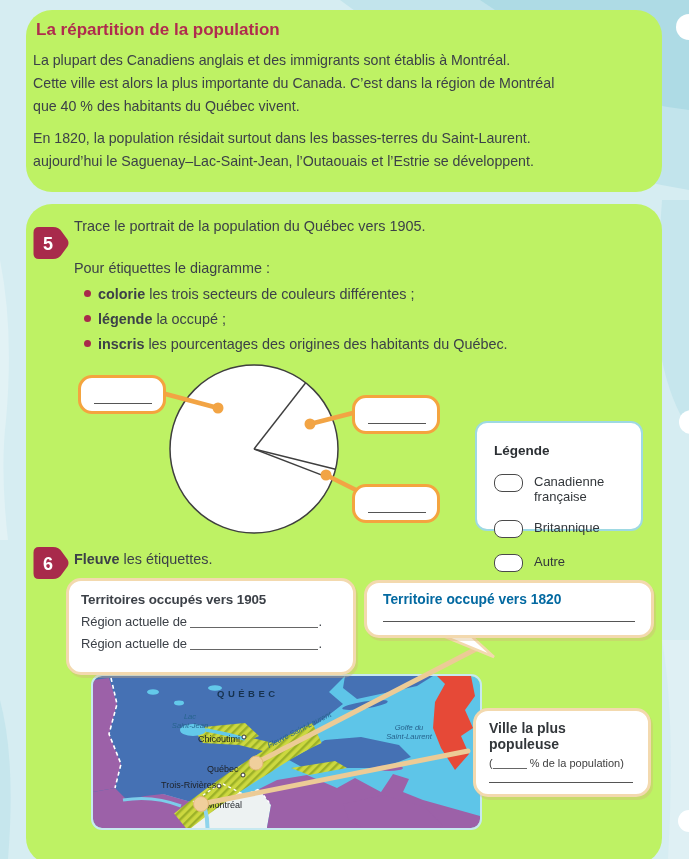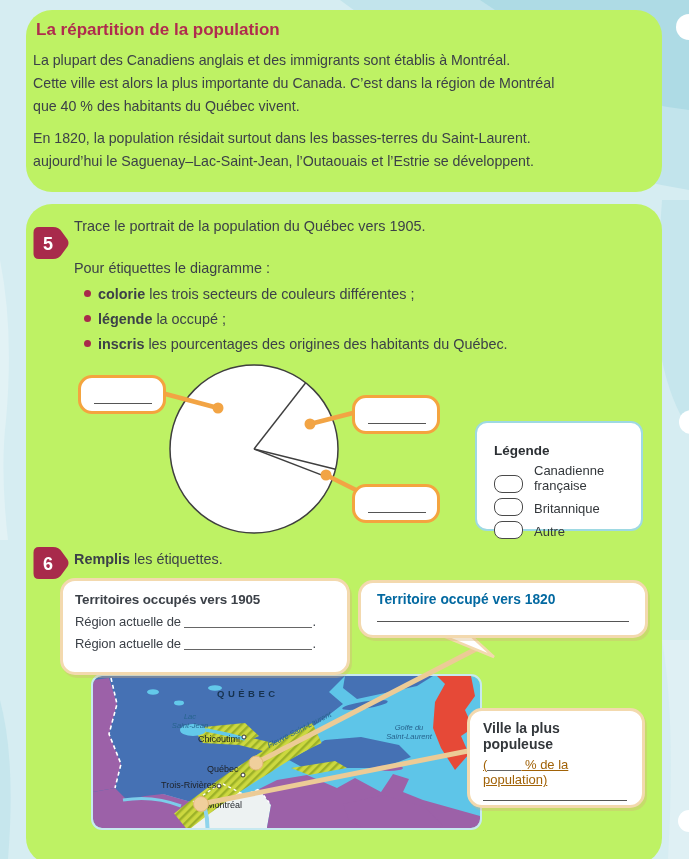--- a/index.html
+++ b/index.html
@@ -27,37 +27,37 @@
   
   #pie{left:166px;top:361px;z-index:2;}
   
   .obox{position:absolute;width:82px;height:33px;background:#fff;border:3px solid #f4a43f;
         border-radius:14px;z-index:5;}
   .obox .blank{position:absolute;left:13px;bottom:7px;width:58px;border-bottom:1.6px solid #555;}
   
   #legend{left:475px;top:421px;width:168px;height:110px;background:#fff;border:2.5px solid #9ed9e3;
           border-radius:12px;z-index:5;box-sizing:border-box;padding:20px 0 0 17px;}
   .legend-title{font-size:13.5px;font-weight:bold;color:#2b2f33;}
-  .legend-row{margin-top:5px;display:flex;align-items:flex-end;}
+  .legend-row{margin-top:16px;display:flex;align-items:flex-start;}
   .swatch{width:27px;height:16px;border:1.5px solid #4a4a4a;border-radius:8px;background:#fff;
           margin-right:11px;flex:0 0 auto;}
   .legend-label{font-size:13px;color:#33373b;}
   
   .tbox{position:absolute;background:#fff;border:3px solid #f3d9ae;border-radius:15px;z-index:5;
-        box-sizing:border-box;box-shadow:2px 3px 0 rgba(214,178,120,.35);}
+        box-sizing:border-box;box-shadow:2px 3px 0 rgba(214,178,120,.35);margin-left:6px;}
   #box1905{left:60px;top:578px;width:290px;height:97px;padding:8px 12px;}
   #box1905 .row{font-size:13px;line-height:22px;color:#3c4148;white-space:nowrap;letter-spacing:-.1px;}
   #box1905 .row:first-child{font-weight:bold;font-size:13.4px;}
   .fill-blank{display:inline-block;width:128px;border-bottom:1.2px solid #666;vertical-align:-2px;}
   #box1820{left:358px;top:580px;width:290px;height:58px;padding:9px 16px;}
   #box1820 .title{font-size:13.8px;font-weight:bold;color:#0369a1;}
   #box1820 .line{margin-top:14px;width:252px;border-bottom:1.3px solid #555;}
-  #villebox{left:467px;top:708px;width:178px;height:100px;padding:9px 13px;}
+  #villebox{left:467px;top:708px;width:178px;height:89px;padding:9px 13px;}
   #villebox .title{font-size:14px;font-weight:bold;color:#33373b;}
-  #villebox .sub{font-size:13px;margin-top:5px;color:#a16207;text-decoration:underline;}
+  #villebox .sub{font-size:11px;margin-top:5px;color:#404040;}
   #villebox .pct-blank{display:inline-block;width:34px;border-bottom:1.2px solid #666;vertical-align:-2px;}
   #villebox .line{margin-top:13px;width:144px;border-bottom:1.2px solid #555;}
   
   #map{left:93px;top:676px;width:387px;height:152px;border-radius:9px;overflow:hidden;z-index:2;
        outline:2px solid #c7e9f0;}
   #map text{font-family:"Liberation Sans",sans-serif;}
   .m-city{font-size:9px;fill:#1d2126;}
   .m-water{font-size:7.6px;font-style:italic;fill:#27648e;}
   
   #overlay{left:0;top:0;z-index:4;pointer-events:none;}
@@ -150,21 +150,21 @@
   <div class="legend-row">
     <span class="swatch"></span>
     <span class="legend-label">Autre</span>
   </div>
 </div>
 
 <svg class="badge" style="left:32px;top:546px;" width="38" height="34" viewBox="0 0 38 34">
   <path d="M7,1 H21 Q27,1 30,6 L35.5,13.5 Q37.5,17 35.5,20.5 L30,28 Q27,33 21,33 H7 Q1.5,33 1.5,27.5 V6.5 Q1.5,1 7,1 Z" fill="#a82a4b"></path>
   <text x="11" y="24">6</text>
 </svg>
-<div class="exline" style="left:74px;top:551px;"><span class="b">Remplis</span><span> les étiquettes.</span></div>
+<div class="exline" style="left:74px;top:551px;"><span class="b">Fleuve</span><span> les étiquettes.</span></div>
 
 <div id="box1905" class="tbox">
   <div class="row">Territoires occupés vers 1905</div>
   <div class="row"><span>Région actuelle de </span><span class="fill-blank"></span><span>.</span></div>
   <div class="row"><span>Région actuelle de </span><span class="fill-blank"></span><span>.</span></div>
 </div>
 
 <div id="box1820" class="tbox">
   <div class="title">Territoire occupé vers 1820</div>
   <div class="line"></div>

